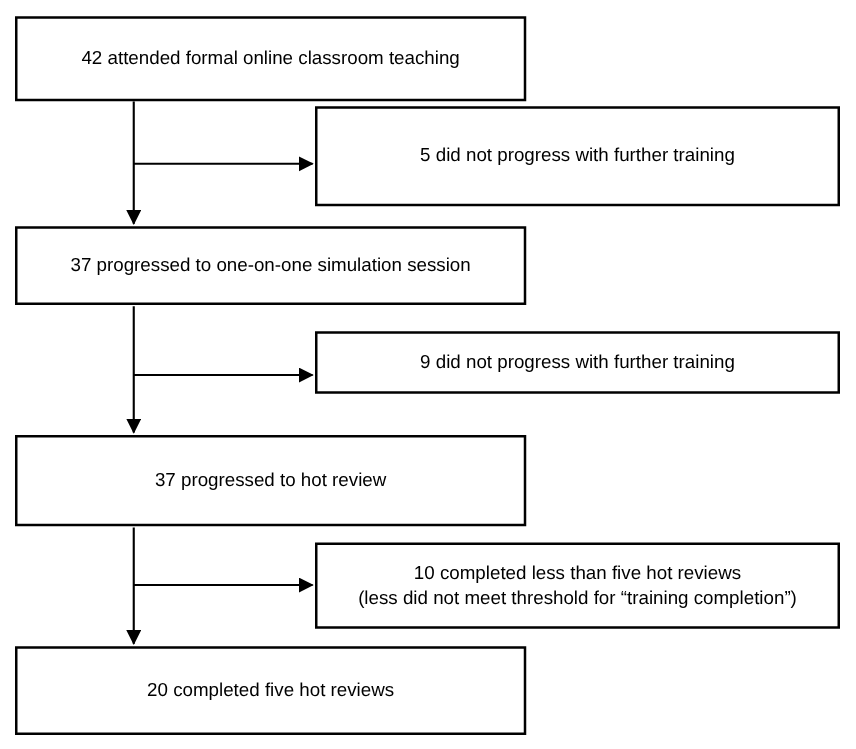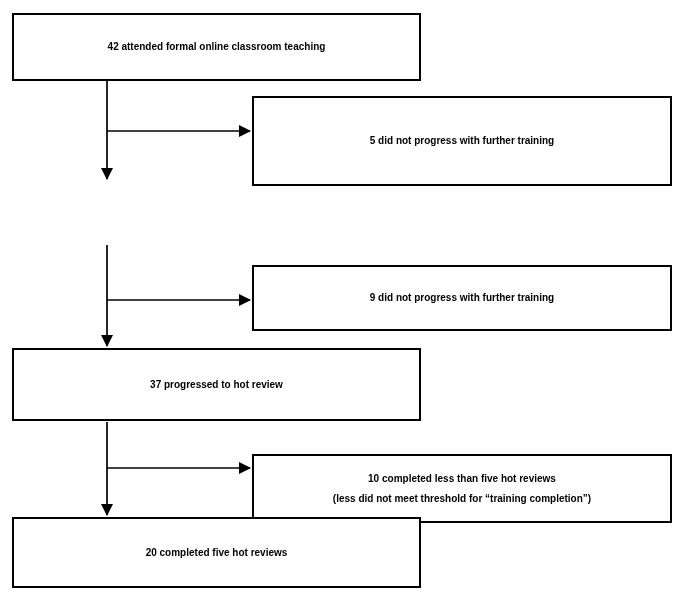--- a/index.html
+++ b/index.html
@@ -19,38 +19,37 @@
   .box {
     position: absolute;
     box-sizing: border-box;
     border: 2px solid #000000;
     background: #ffffff;
     display: flex;
     flex-direction: column;
     align-items: center;
     justify-content: center;
     text-align: center;
-    font-size: 10px;
+    font-size: 15px;
     line-height: 20px;
     color: #000000;
     padding: 2px 6px;
-    font-weight: bold;
   }
   .box .line { white-space: nowrap; }
   
   .main-box { left: 12px; width: 409px; }
   #box-attended       { top: 13px;  height: 68px; }
   #box-simulation     { top: 181px; height: 63px; }
   #box-hot-review     { top: 348px; height: 73px; }
   #box-completed-five { top: 517px; height: 71px; }
   
   .side-box { left: 252px; width: 420px; }
-  #box-dropout-5        { top: 96px;  height: 90px; justify-content: center; }
-  #box-dropout-9        { top: 265px; height: 66px; }
-  #box-less-than-five   { top: 434px; height: 69px; margin-top: 20px; }
+  #box-dropout-5        { top: 85px;  height: 80px; justify-content: center; }
+  #box-dropout-9        { top: 265px; height: 50px; }
+  #box-less-than-five   { top: 434px; height: 69px; }
   .connectors {
     position: absolute;
     left: 0; top: 0;
     width: 685px;
     height: 599px;
     pointer-events: none;
   }
 </style>
 </head>
 <body>
@@ -74,20 +73,23 @@
   </svg>
 
   <div class="box main-box" id="box-attended">
     <div class="line">42 attended formal online classroom teaching</div>
   </div>
 
   <div class="box side-box" id="box-dropout-5">
     <div class="line">5 did not progress with further training</div>
   </div>
 
+  <div class="box main-box" id="box-simulation">
+    <div class="line">37 progressed to one-on-one simulation session</div>
+  </div>
 
   <div class="box side-box" id="box-dropout-9">
     <div class="line">9 did not progress with further training</div>
   </div>
 
   <div class="box main-box" id="box-hot-review">
     <div class="line">37 progressed to hot review</div>
   </div>
 
   <div class="box side-box" id="box-less-than-five">

